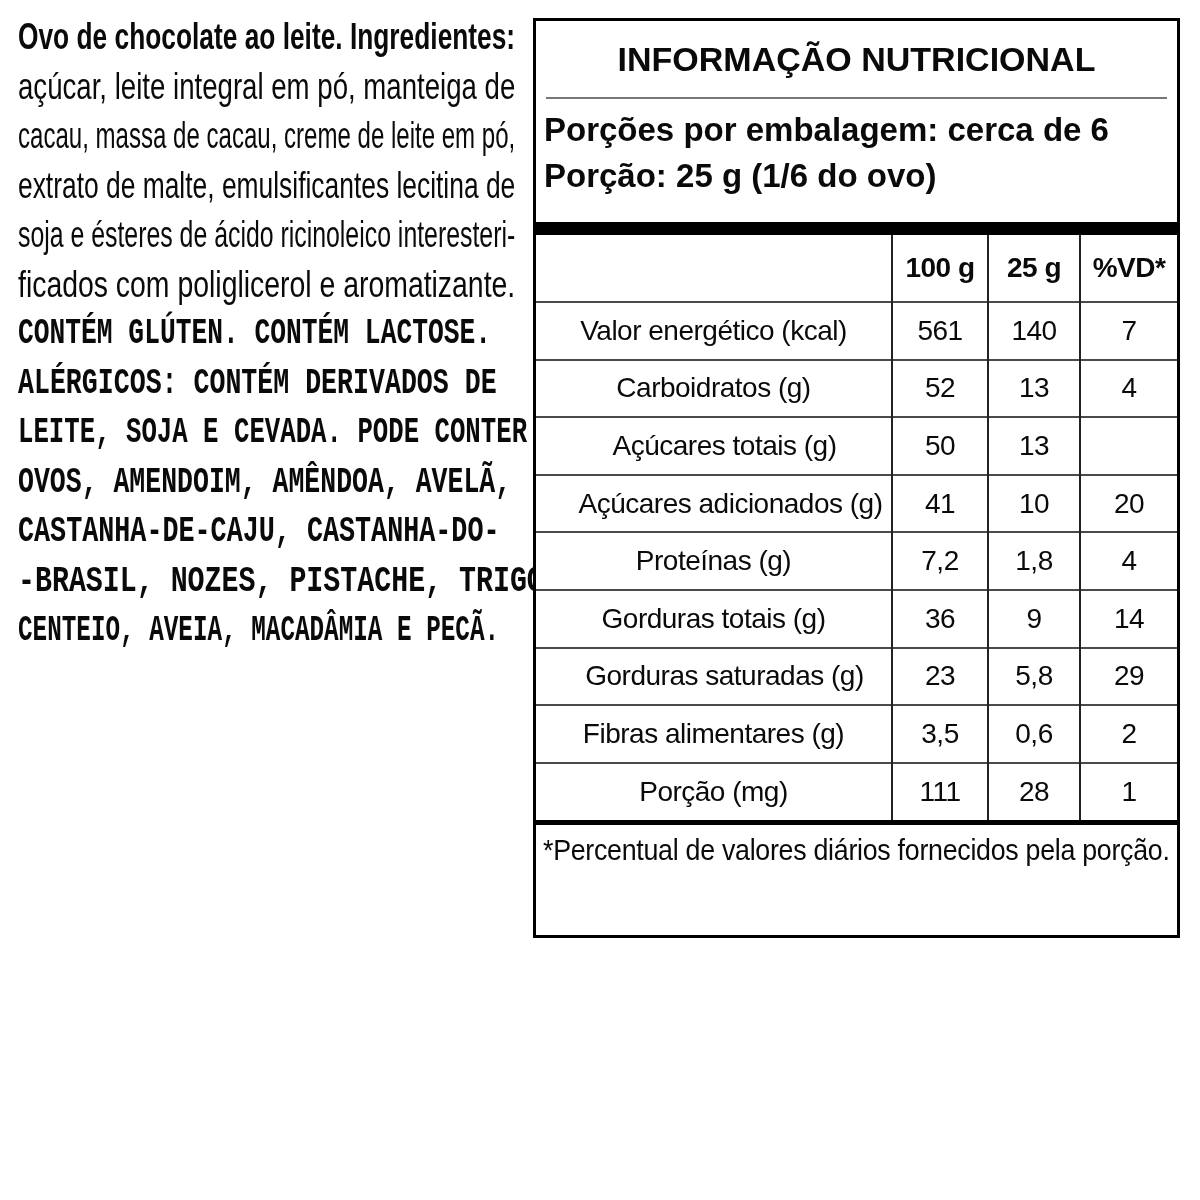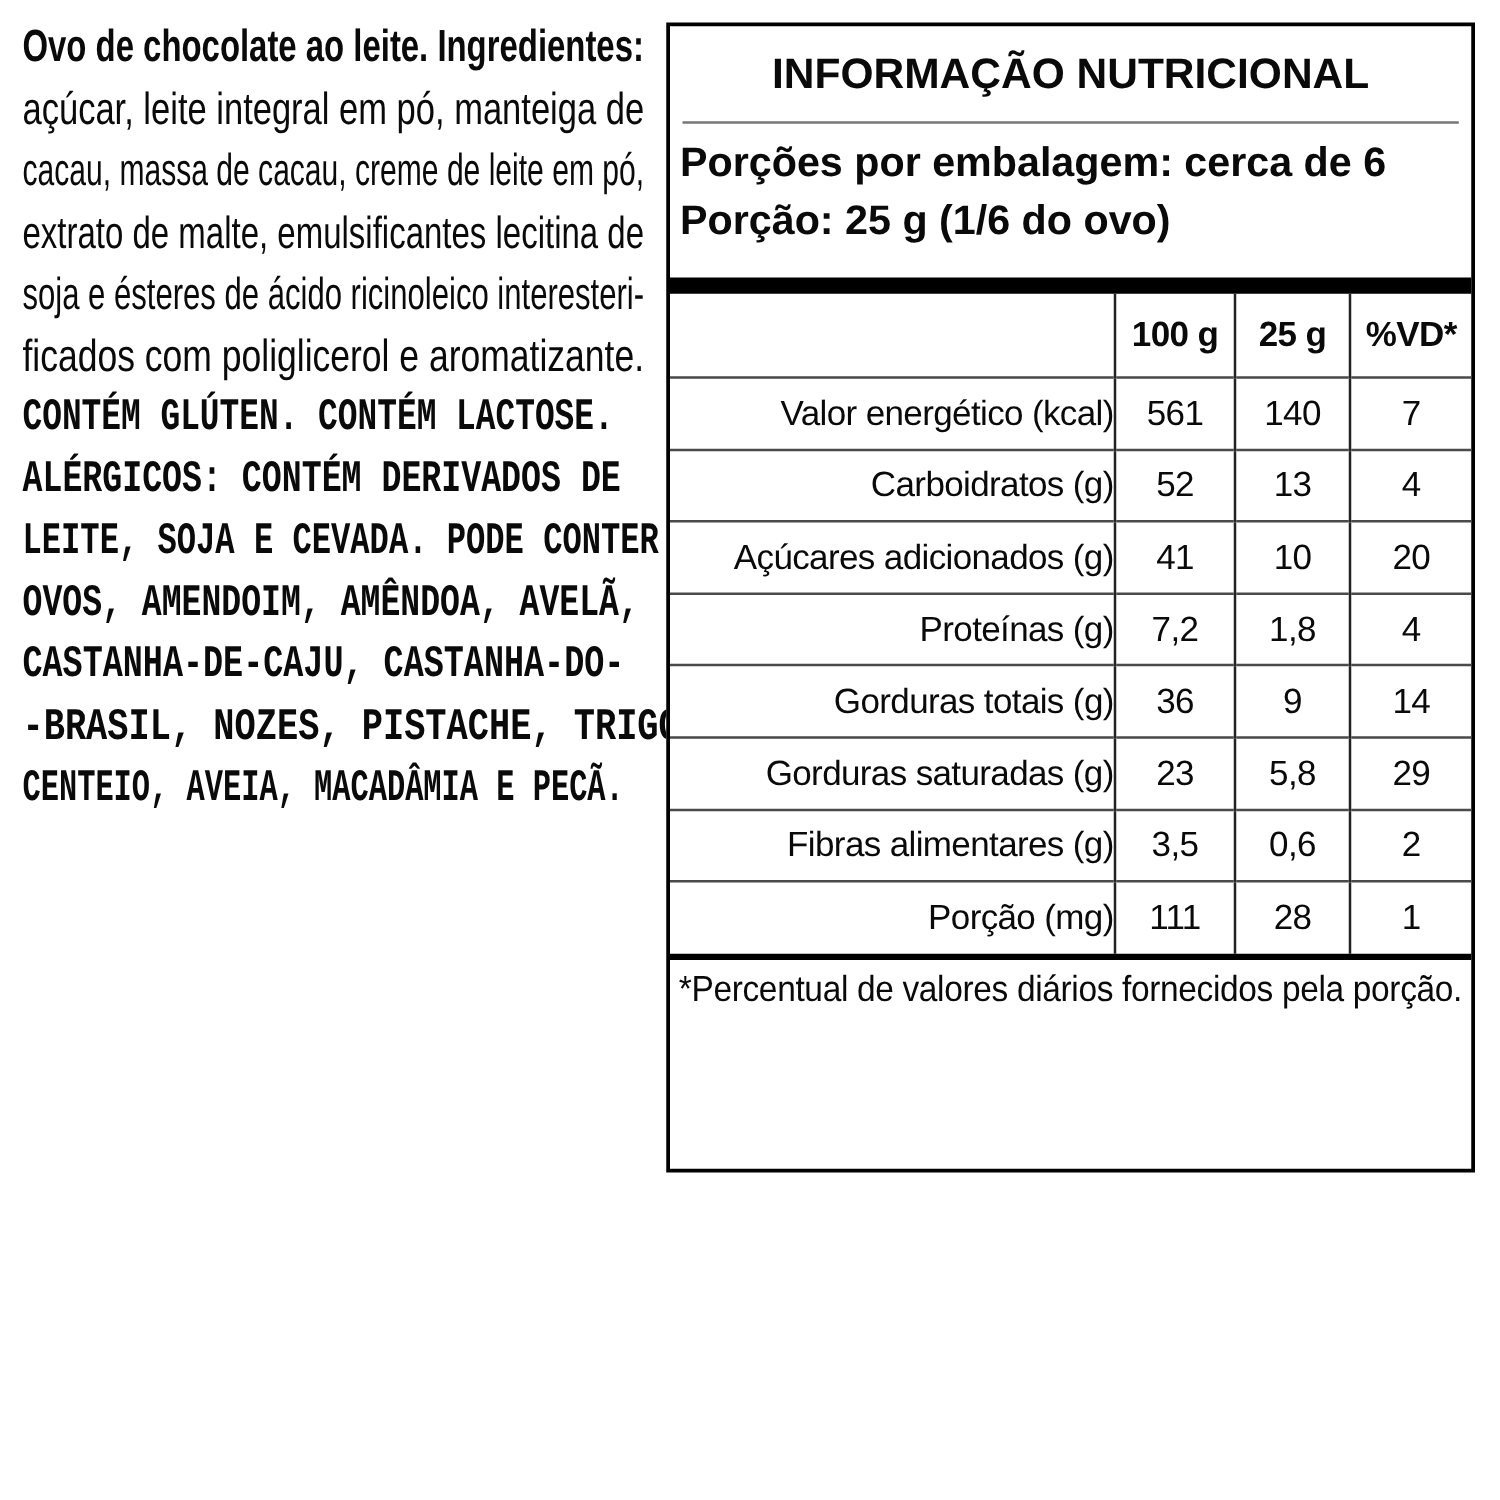--- a/index.html
+++ b/index.html
@@ -18,21 +18,21 @@
          border:3px solid #000;box-sizing:border-box;background:#fff;}
   .p-title{height:76px;display:flex;align-items:center;justify-content:center;
            font-size:34px;font-weight:700;letter-spacing:0px;text-align:right;}
   .p-rule{height:2px;background:#777;margin:0 10px;}
   .p-serving{padding:8px 6px 0 8px;font-weight:bold;}
   .p-serving div{font-size:33px;line-height:46px;white-space:nowrap;}
   .p-bar{height:13px;background:#000;margin-top:23px;}
 
   table.grid{border-collapse:collapse;table-layout:fixed;width:641px;}
   table.grid td{padding:0;font-size:28px;letter-spacing:-0.5px;overflow:hidden;}
-  td.lab{padding-left:6px;text-align:right;}
+  td.lab{padding-left:6px;text-align:center;}
   td.lab.ind1{padding-left:22px;}
   td.lab.ind2{padding-left:34px;}
   td.val{text-align:center;margin-top:16px;}
   .cdiv{border-right:2px solid #222;}
   tr.hdr td{font-weight:700;height:66px;}
   tr.datarow{height:57.6px;}
   tr.datarow td{border-top:2px solid #4a4a4a;}
 
   .p-thick{height:5px;background:#000;}
   .p-foot{height:50px;display:flex;align-items:center;padding-left:7px;}
@@ -90,20 +90,26 @@
         <td class="val cdiv">140</td>
         <td class="val">7</td>
       </tr>
       <tr class="datarow">
         <td class="lab cdiv">Carboidratos (g)</td>
         <td class="val cdiv">52</td>
         <td class="val cdiv">13</td>
         <td class="val">4</td>
       </tr>
       <tr class="datarow">
+        <td class="lab ind1 cdiv">Açúcares totais (g)</td>
+        <td class="val cdiv">50</td>
+        <td class="val cdiv">13</td>
+        <td class="val"></td>
+      </tr>
+      <tr class="datarow">
         <td class="lab ind2 cdiv">Açúcares adicionados (g)</td>
         <td class="val cdiv">41</td>
         <td class="val cdiv">10</td>
         <td class="val">20</td>
       </tr>
       <tr class="datarow">
         <td class="lab cdiv">Proteínas (g)</td>
         <td class="val cdiv">7,2</td>
         <td class="val cdiv">1,8</td>
         <td class="val">4</td>

